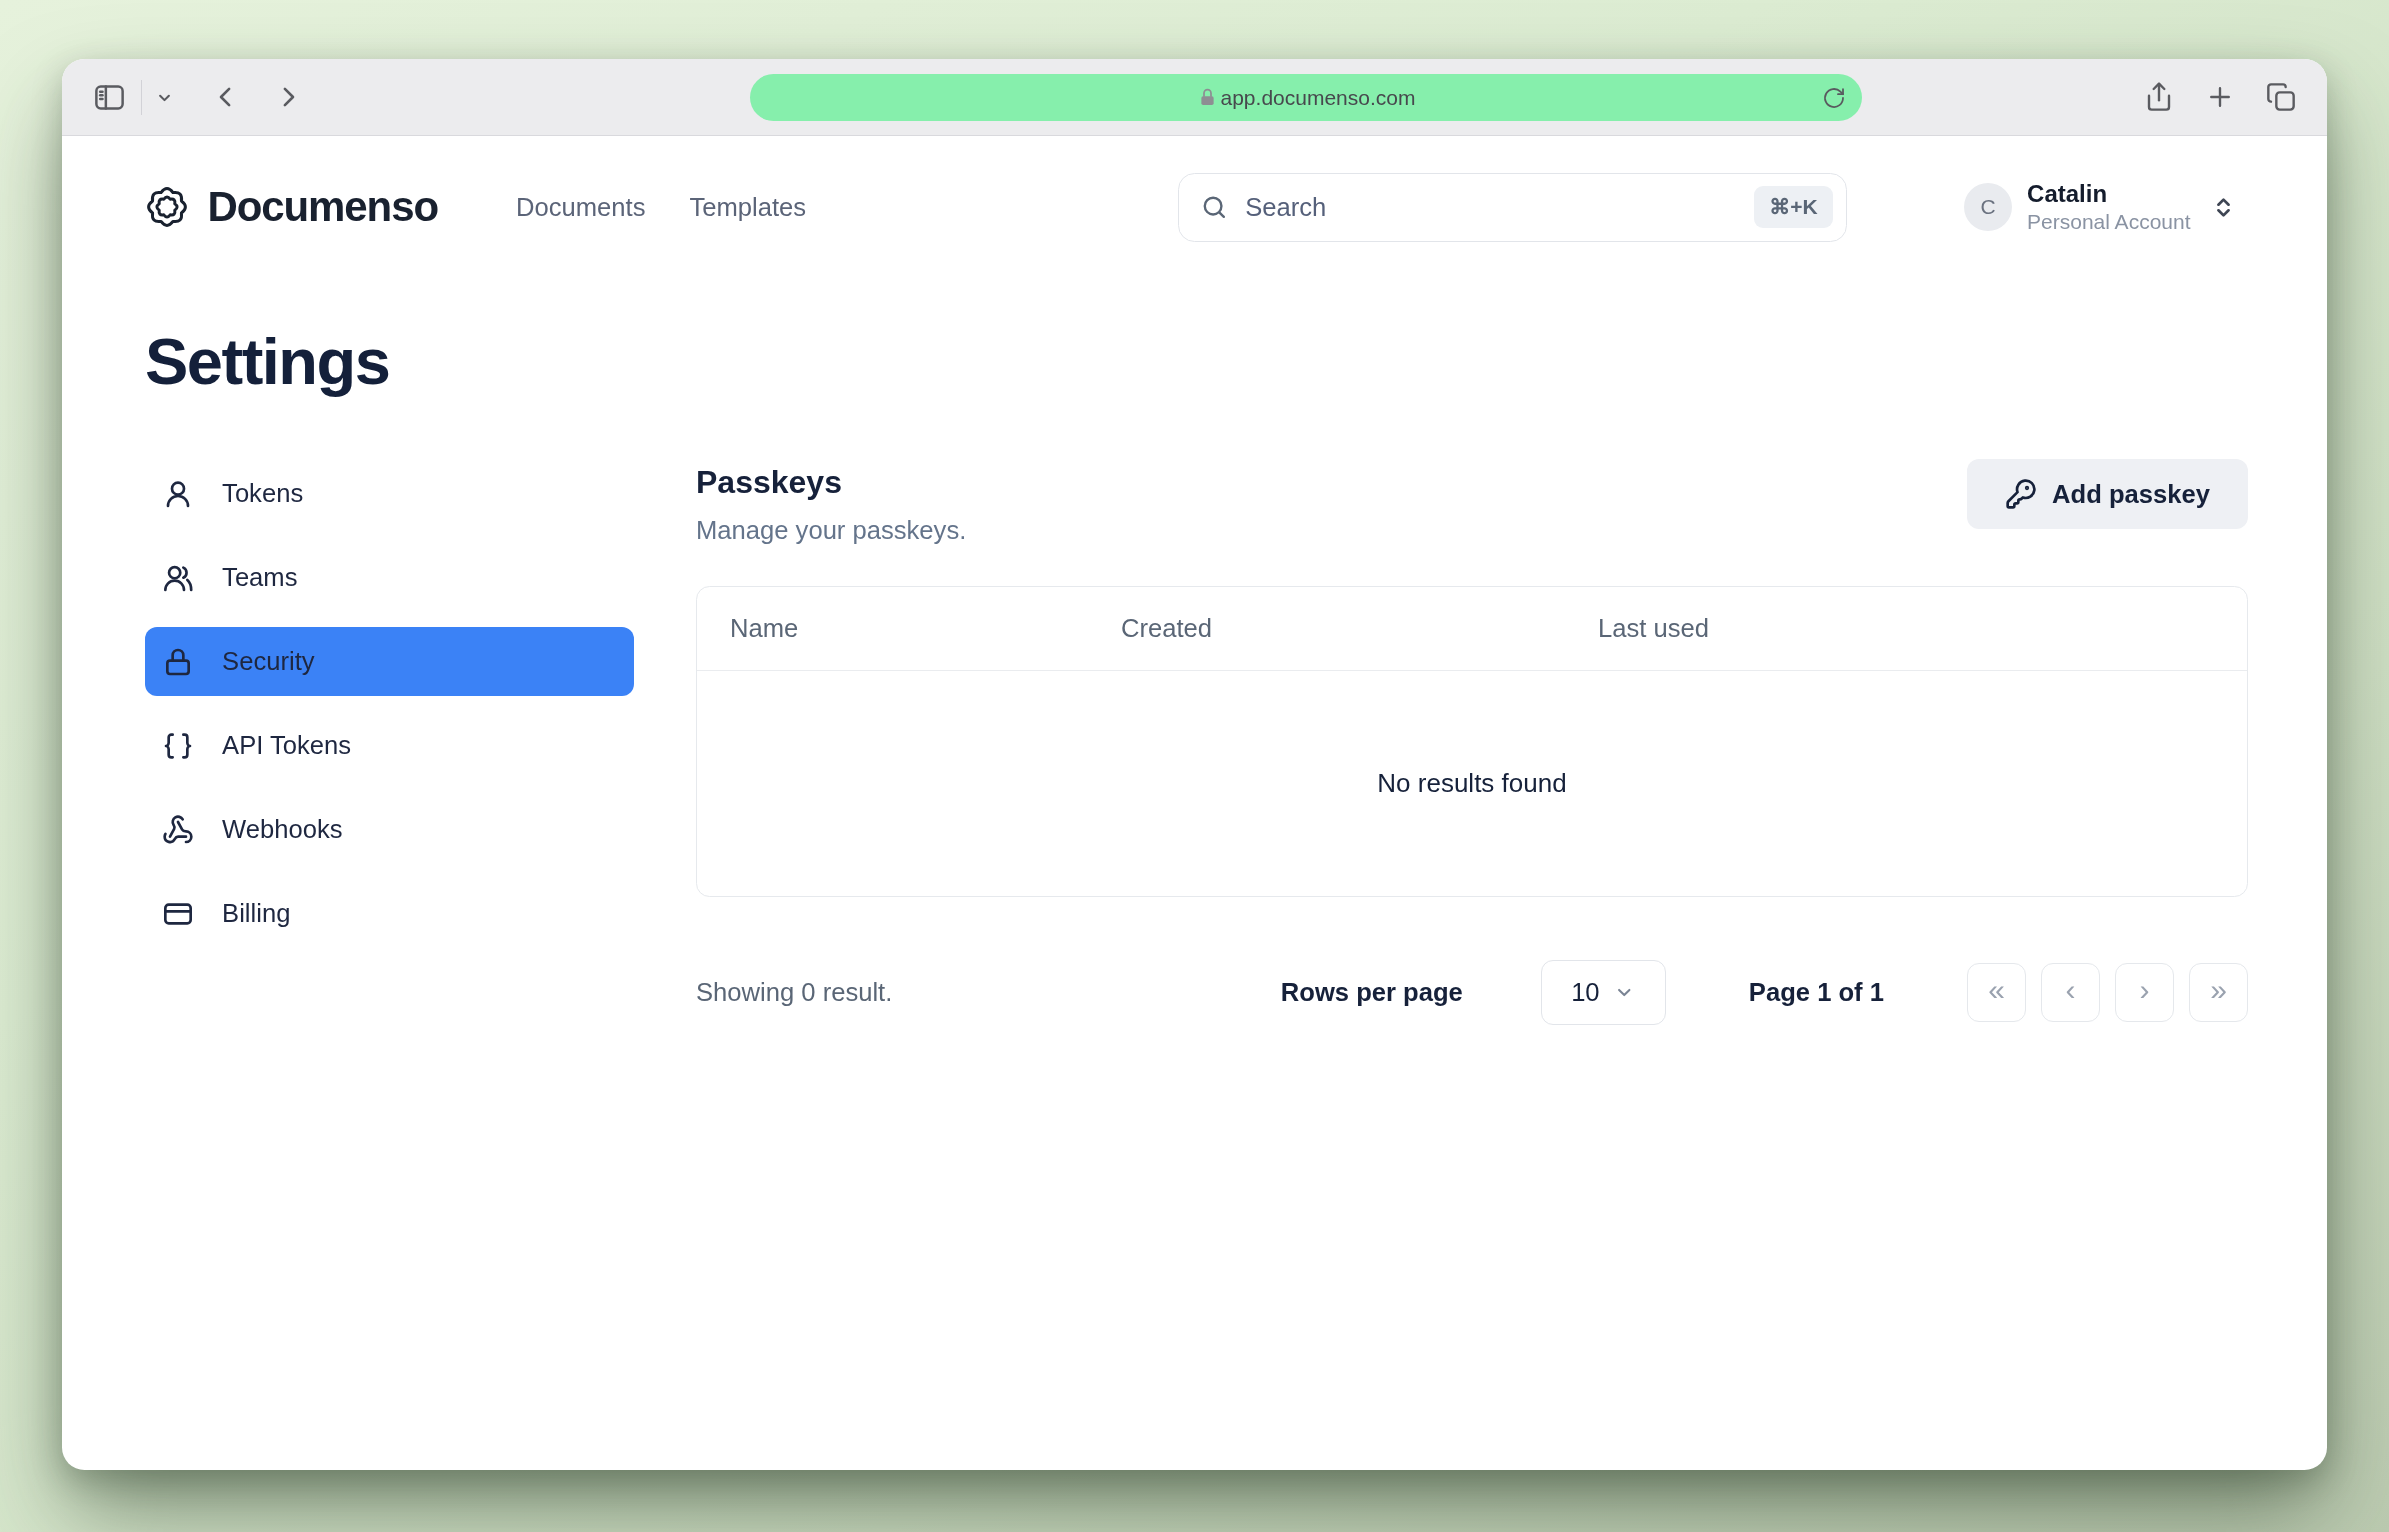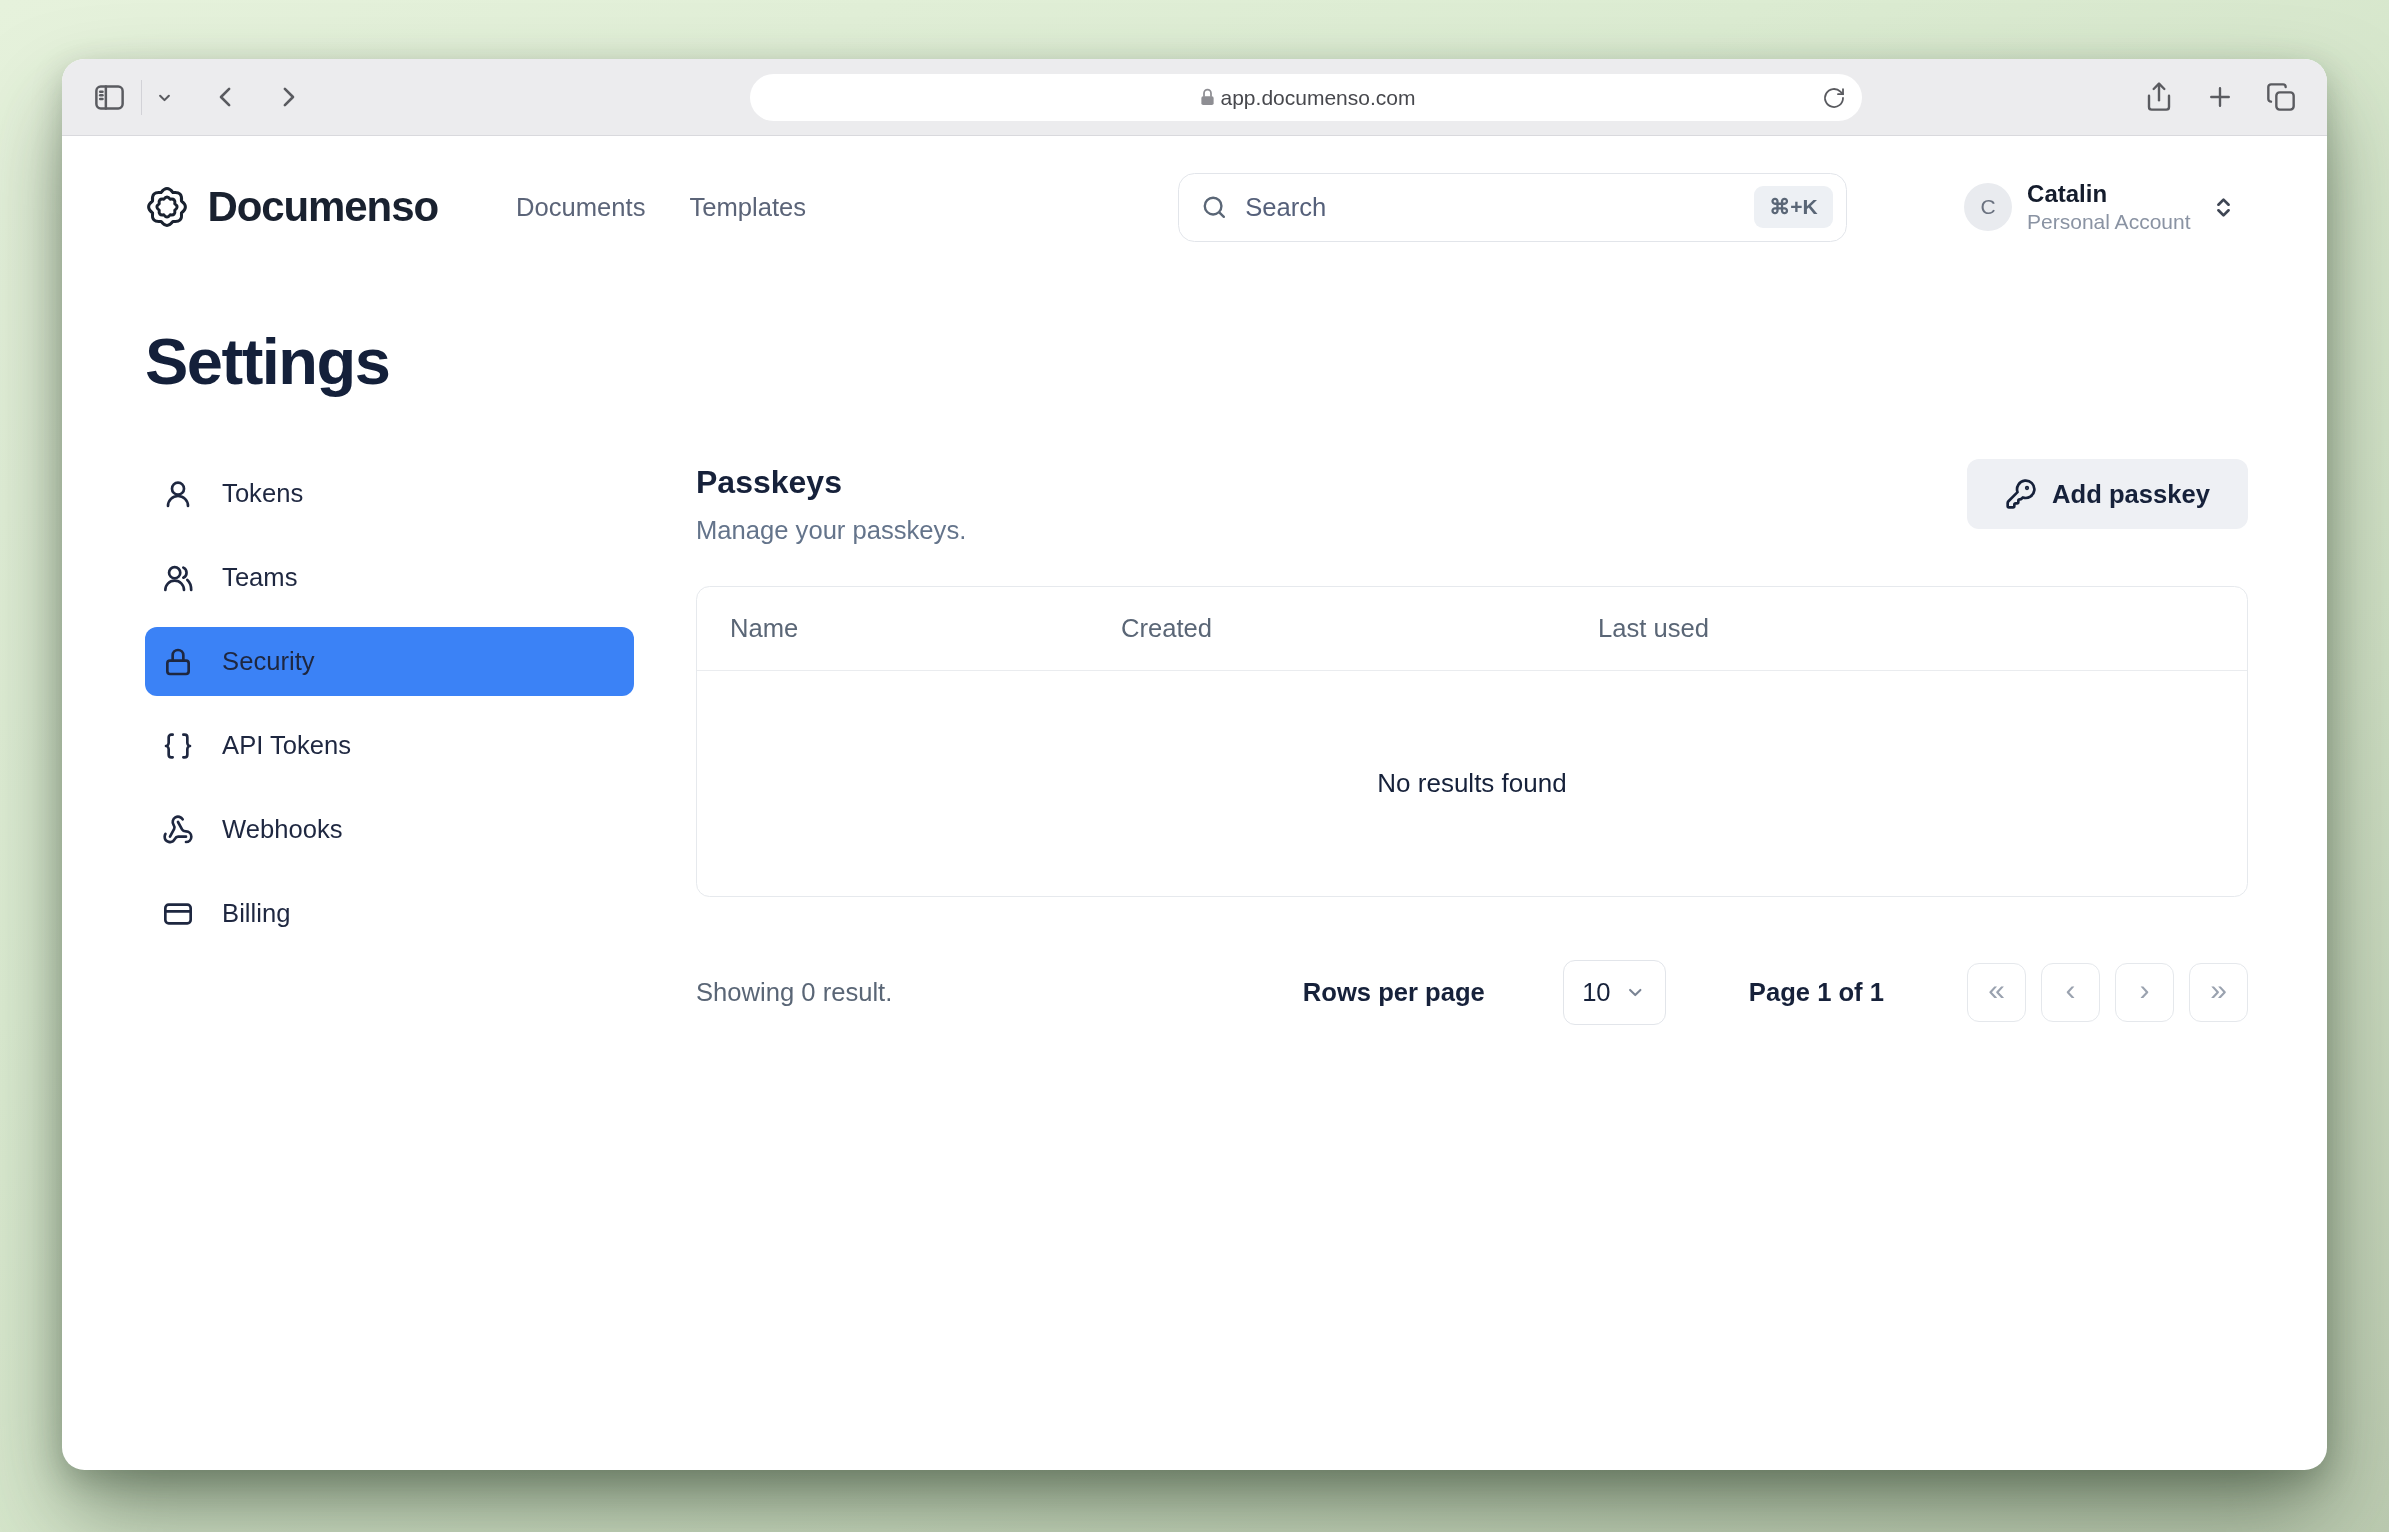--- a/index.html
+++ b/index.html
@@ -21,21 +21,21 @@
   .toolbar {
     position:relative; height:77px; background:#ececee;
     border-bottom:1.5px solid #d9d9dd;
     display:flex; align-items:center; padding:0 30px;
   }
   .tb-left { display:flex; align-items:center; color:#5a5b60; }
   .tb-divider { width:1.5px; height:35px; background:#d2d2d7; margin:0 12px 0 13.5px; }
   .tb-btn { background:none; border:none; color:#5a5b60; display:flex; align-items:center; justify-content:center; cursor:default; }
   .urlbar {
     position:absolute; left:688px; top:15px; width:1112px; height:47px;
-    background:#ffffff; border-radius:24px;
+    background:#86efac; border-radius:24px;
     display:flex; align-items:center; justify-content:center; gap:3px;
   }
   .urlbar .url-text { font-size:21px; color:#47484d; }
   .url-reload { position:absolute; right:16.5px; top:50%; transform:translateY(-50%); color:#595a5f; }
   .tb-right { margin-left:auto; display:flex; align-items:center; gap:30px; color:#5a5b60; }
 
   
   .app-header {
     display:flex; align-items:center; height:129px; padding:13.5px 90px 0 81px;
   }
@@ -99,21 +99,21 @@
   .th-created { width:477px; }
   .th-lastused { flex:1; }
   .tbody-empty { height:225px; display:flex; align-items:center; justify-content:center; }
   .empty-text { font-size:26px; color:#16213a; }
 
   .table-footer { display:flex; align-items:center; margin-top:63px; }
   .summary { font-size:25.6px; color:#5a6676; }
   .pager { margin-left:auto; display:flex; align-items:center;gap:48px; }
   .rpp-label { font-size:25.6px; font-weight:600; color:#16213a; }
   .rpp-select {
-    margin-left:30px; width:103px; height:65px; border:1.5px solid #e2e5ea; border-radius:12px;
+    margin-left:30px; width:125px; height:65px; border:1.5px solid #e2e5ea; border-radius:12px;
     background:#fff; display:flex; align-items:center; justify-content:center; gap:13.5px;
     font-size:25.6px; color:#16213a; cursor:pointer;
   }
   .rpp-select .sel-chevron { color:#7a8494; }
   .page-indicator { font-size:25.6px; font-weight:600; color:#16213a; margin:0 35px; }
   .pg-btns { display:flex; gap:15px; }
   .pg-btn {
     width:59px; height:59px; border:1.5px solid #e5e8ec; border-radius:12px; background:#fff;
     display:flex; align-items:center; justify-content:center;
     font-size:30px; color:#9aa2af; font-family:inherit; cursor:default; line-height:1;

